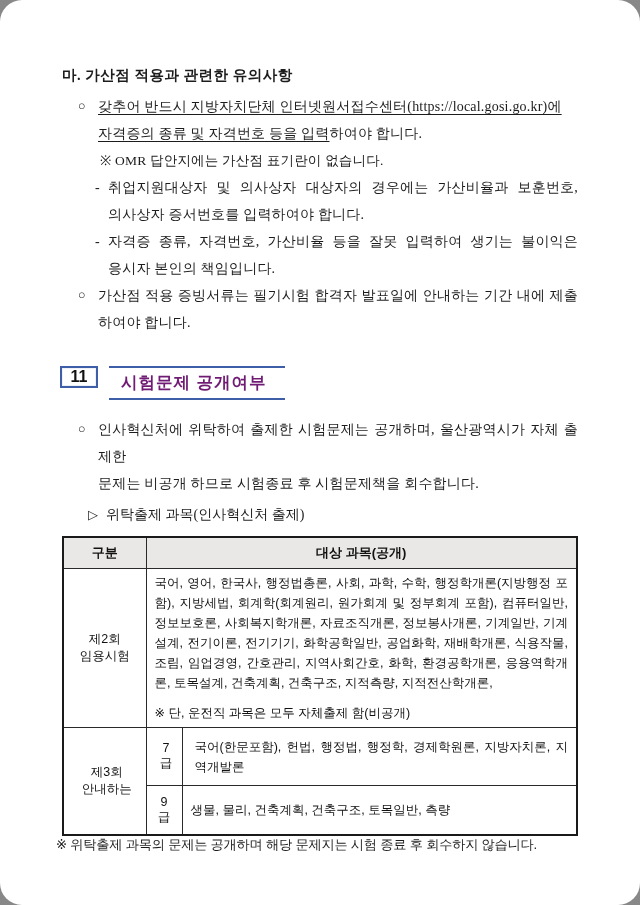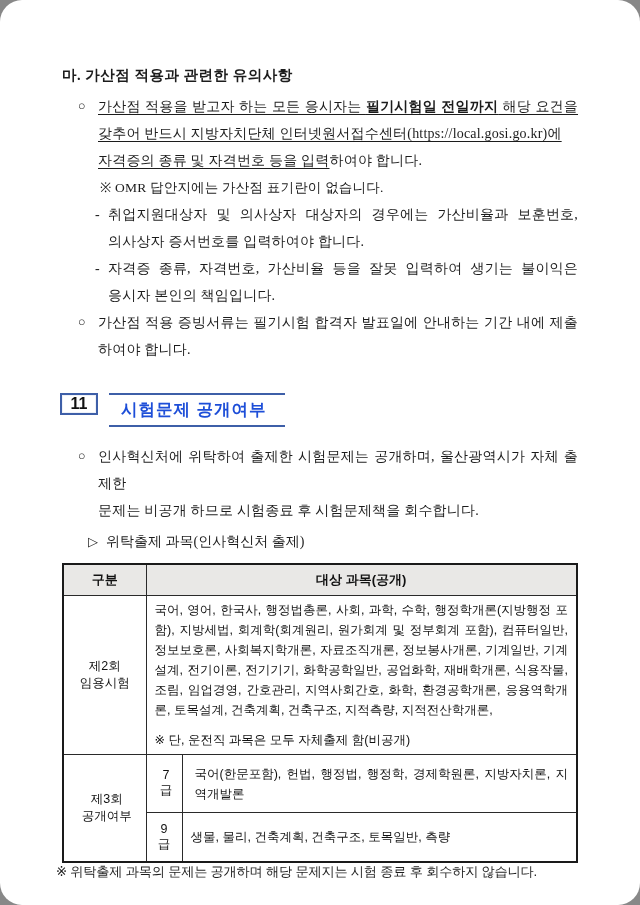--- a/index.html
+++ b/index.html
@@ -50,21 +50,21 @@
     box-shadow:inset 0 0 0 1px #eef1f8;
     font-family:"Liberation Sans","DejaVu Sans",sans-serif;
     font-weight:bold;font-size:16px;color:#111;
     width:34px;display:flex;align-items:center;justify-content:center;
   }
   .sec-title{
     margin-left:11px;
     border-top:2.5px solid var(--accent);
     border-bottom:2.5px solid var(--accent);
     font-family:"Liberation Sans","DejaVu Sans",sans-serif;
-    font-weight:bold;font-size:16.5px;letter-spacing:1px;color:#1d4ed8;
+    font-weight:bold;font-size:16.5px;letter-spacing:1px;color:#701a75;
     padding:4px 18px 4px 12px;
   }
   .caption-line{
     padding-left:26px;font-size:14px;line-height:27px;margin:4px 0 8px 0;
   }
   .caption-line .tri{font-size:13px;margin-right:8px;}
   
   table.subjects{
     width:516px;border-collapse:collapse;
     font-family:"Liberation Sans","DejaVu Sans",sans-serif;
@@ -104,21 +104,20 @@
 </head>
 <body>
 
 <div class="page">
 
   <div class="h-ma">마. 가산점 적용과 관련한 유의사항</div>
 
   <div class="para bullet">
     <span class="marker">○</span>
     <div class="body">
-      <div class="line jl"><span class="ul"><span>가산점 적용을 받고자 하는 모든 응시자는 </span><b>필기시험일 전일까지</b><span> 해당 요건을</span></span></div>
       <div class="line"><span class="ul">갖추어 반드시 지방자치단체 인터넷원서접수센터(https://local.gosi.go.kr)에</span></div>
       <div class="line"><span class="ul">자격증의 종류 및 자격번호 등을 입력</span><span>하여야 합니다.</span></div>
     </div>
   </div>
 
   <div class="note-omr">※ OMR 답안지에는 가산점 표기란이 없습니다.</div>
 
   <div class="para dash">
     <span class="marker">-</span>
     <div class="body">
@@ -174,21 +173,21 @@
     <tr>
       <td class="gubun">제2회
 임용시험</td>
       <td colspan="2" class="subjects-cell">
         <div>국어, 영어, 한국사, 행정법총론, 사회, 과학, 수학, 행정학개론(지방행정 포함), 지방세법, 회계학(회계원리, 원가회계 및 정부회계 포함), 컴퓨터일반, 정보보호론, 사회복지학개론, 자료조직개론, 정보봉사개론, 기계일반, 기계설계, 전기이론, 전기기기, 화학공학일반, 공업화학, 재배학개론, 식용작물, 조림, 임업경영, 간호관리, 지역사회간호, 화학, 환경공학개론, 응용역학개론, 토목설계, 건축계획, 건축구조, 지적측량, 지적전산학개론,</div>
         <div class="cell-note">※ 단, 운전직 과목은 모두 자체출제 함(비공개)</div>
       </td>
     </tr>
     <tr class="r-grade7">
       <td class="gubun" rowspan="2">제3회
-공개여부</td>
+안내하는</td>
       <td class="grade">7급</td>
       <td class="subjects-cell">국어(한문포함), 헌법, 행정법, 행정학, 경제학원론, 지방자치론, 지역개발론</td>
     </tr>
     <tr class="r-grade9">
       <td class="grade">9급</td>
       <td class="subjects-cell">생물, 물리, 건축계획, 건축구조, 토목일반, 측량</td>
     </tr>
   </tbody>
     </table>
 

